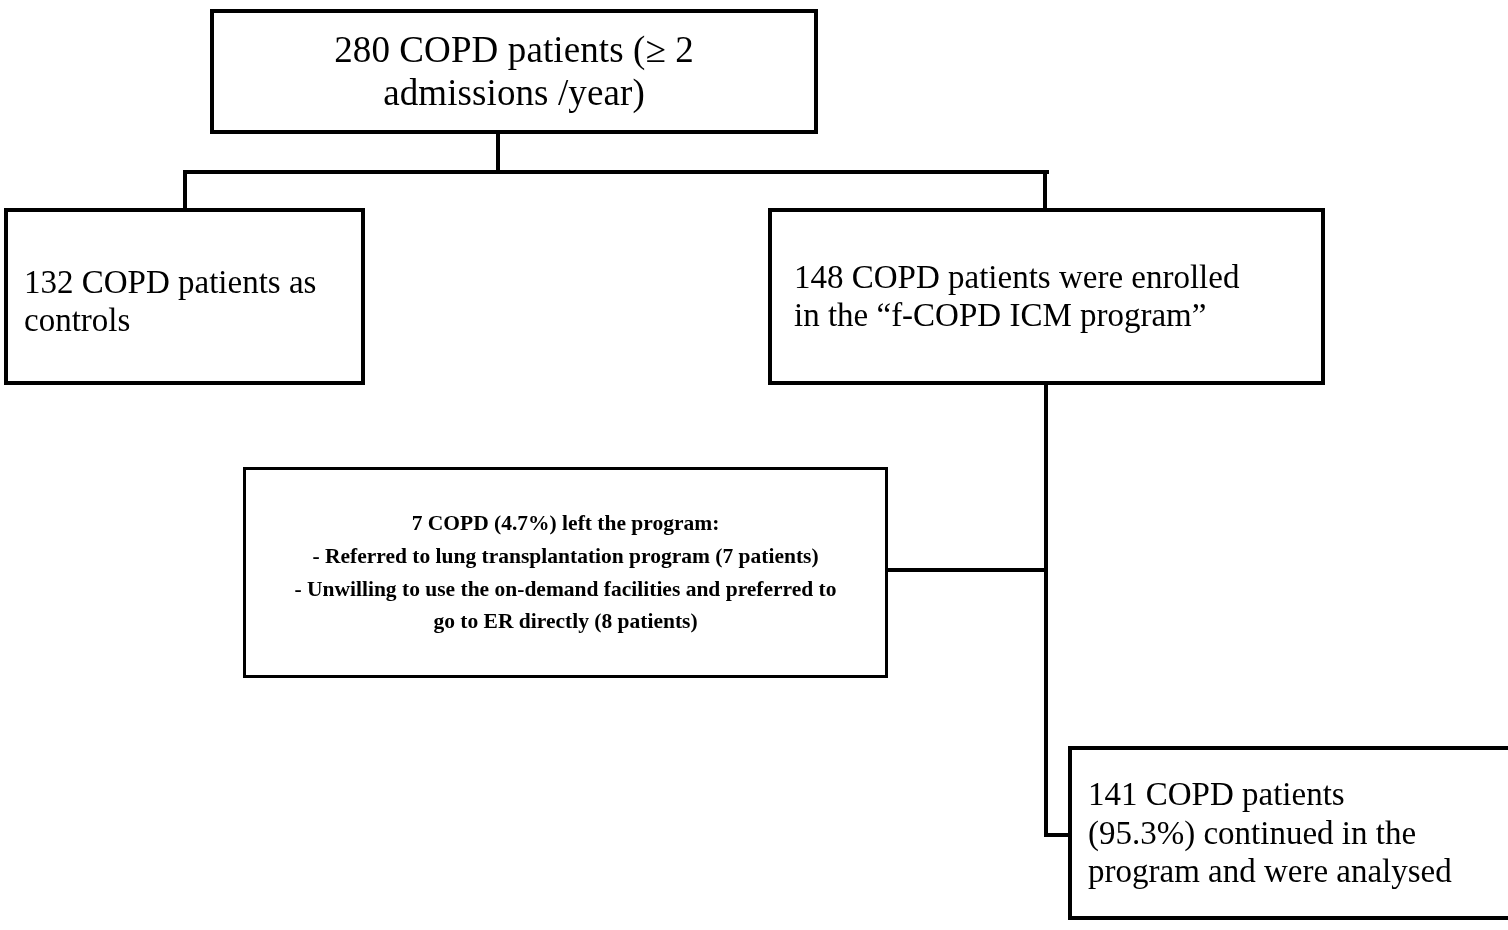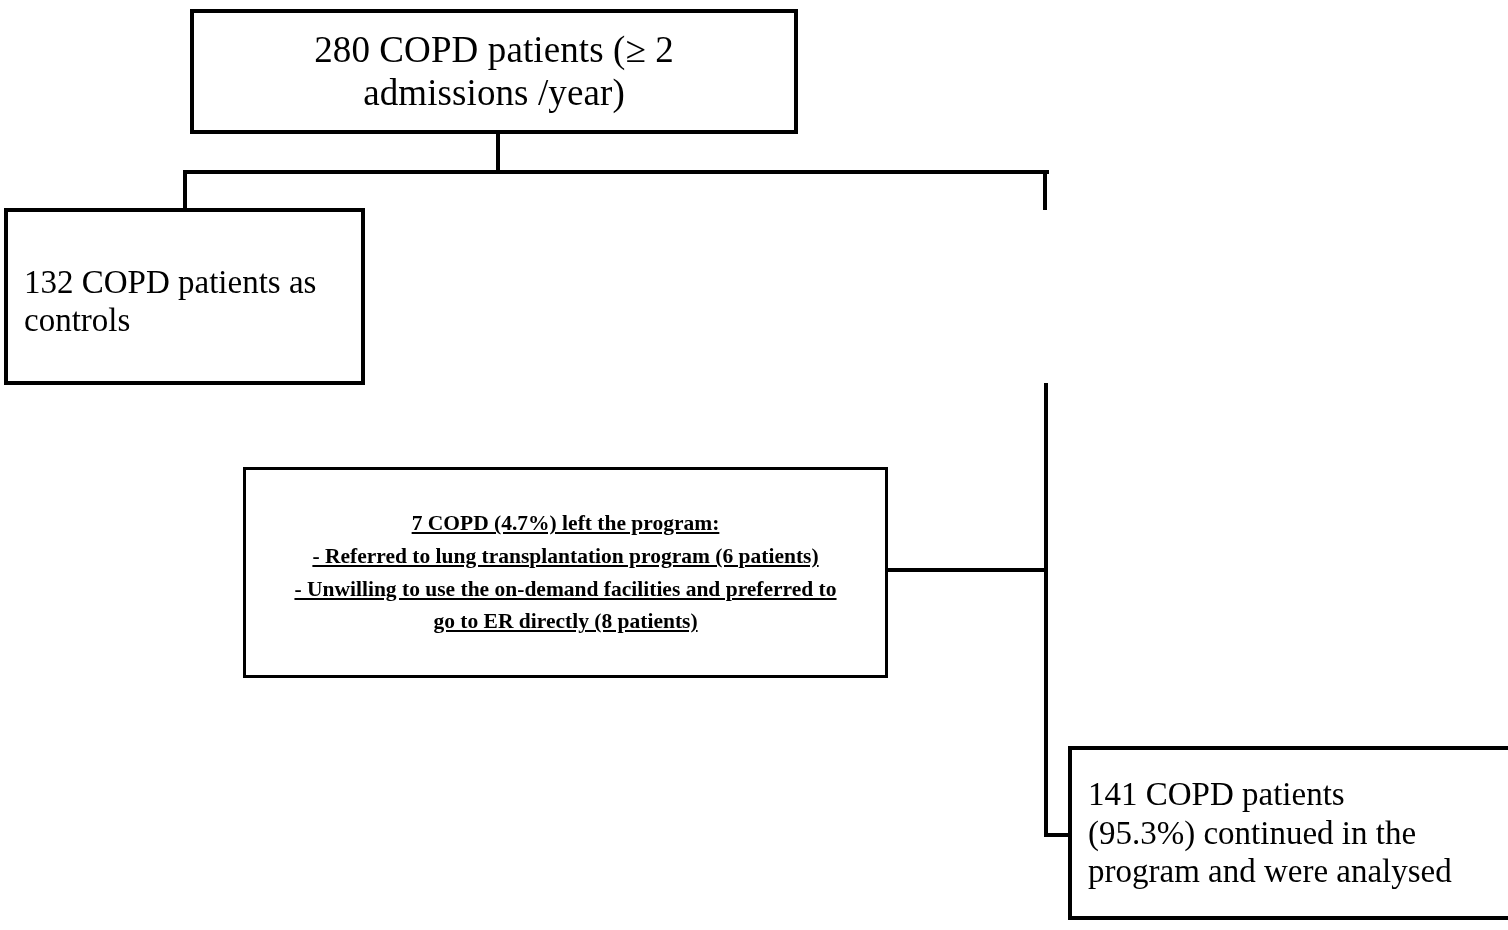--- a/index.html
+++ b/index.html
@@ -31,21 +31,21 @@
   }
   .box .txt {
     display: block;
     width: 100%;
     line-height: 1.14;
     white-space: pre-line;
   }
 
   
   #box-top {
-    left: 190px;
+    left: 210px;
     top: 9px;
     width: 608px;
     height: 125px;
   }
   #box-top .txt {
     font-size: 37px;
     letter-spacing: .1px;
   }
 
   
@@ -83,21 +83,20 @@
     left: 243px;
     top: 467px;
     width: 645px;
     height: 211px;
     border-width: 3px;
     align-items: center;
   }
   #box-dropout .drop-list {
     width: 100%;
     padding: 0 0;
-    text-decoration: underline;
   }
   #box-dropout .drop-line {
     display: block;
     font-size: 21.5px;
     line-height: 1.52;
     text-align: center;
     white-space: pre-line;
     font-weight: 600;
   }
 
@@ -157,25 +156,29 @@
   <div class="box" id="box-top">
     <span class="txt">280 COPD patients (≥ 2
 admissions /year)</span>
   </div>
 
   <div class="box" id="box-controls">
     <span class="txt">132 COPD patients as
 controls</span>
   </div>
 
+  <div class="box" id="box-enrolled">
+    <span class="txt">148 COPD patients were enrolled
+in the “f-COPD ICM program”</span>
+  </div>
 
   <div class="box" id="box-dropout">
     <div class="drop-list">
       <span class="drop-line">7 COPD (4.7%) left the program:</span>
-      <span class="drop-line">- Referred to lung transplantation program (6 patients)</span>
+      <span class="drop-line">- Referred to lung transplantation program (7 patients)</span>
       <span class="drop-line">- Unwilling to use the on-demand facilities and preferred to
 go to ER directly (8 patients)</span>
     </div>
   </div>
 
   <div class="box" id="box-final">
     <span class="txt">141 COPD patients
 (95.3%) continued in the
 program and were analysed</span>
   </div>

